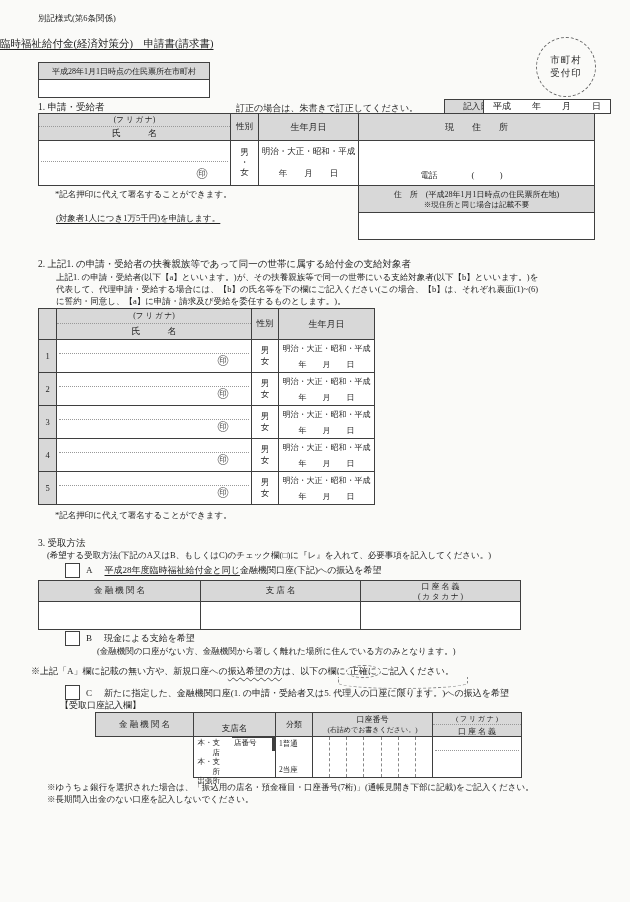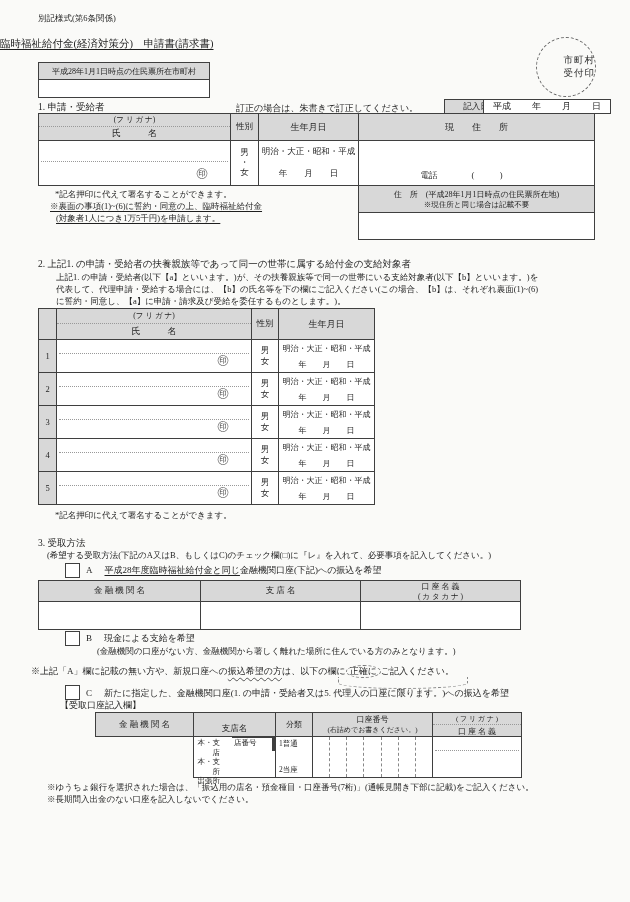--- a/index.html
+++ b/index.html
@@ -18,21 +18,21 @@
   .f85{font-size:8.5px;} .f9{font-size:9px;} .f95{font-size:9.5px;}
   .ul { text-decoration:underline; text-underline-offset:2px; }
   .wavy { text-decoration:underline wavy #555; text-decoration-thickness:1px; text-underline-offset:3px; }
   .oval { border:1px dashed #777; border-radius:50%; padding:0 3px 1px 3px; }
   .dotline { position:absolute; left:2px; right:2px; border-bottom:1px dotted #999; }
   .seal { position:absolute; right:22px; bottom:3px; font-size:12px; color:#3a3a3a; }
   .chk  { position:absolute; width:13px; height:13px; border:1.3px solid #3f3f3f; background:#fff; }
   .stamp {
     position:absolute; left:536px; top:37px; width:58px; height:58px;
     border:1.3px dashed #666; border-radius:50%;
-    display:flex; flex-direction:column; align-items:flex-end; justify-content:center;
+    display:flex; flex-direction:column; align-items:center; justify-content:center;
     font-size:9.5px; letter-spacing:1px; color:#2a2a2a; line-height:1.35;
   }
   .swoosh { position:absolute; border:1px dashed #888; border-top:none;
             border-radius:0 0 100% 100%; height:11px; }
   .lh9 { line-height:9.5px; }
 </style>
 </head>
 <body>
 
 <div class="page">
@@ -88,21 +88,20 @@
       <div class="abs f85" style="left:0;right:30px;bottom:3px;text-align:center">電話　　　　(　　　)</div>
     </div>
     <div class="cell gray cc" style="left:320px;top:72px;width:237px;height:28px">
       <span class="f8">住　所　(平成28年1月1日時点の住民票所在地)</span>
       <span class="f75">※現住所と同じ場合は記載不要</span>
     </div>
     <div class="cell" style="left:320px;top:99px;width:237px;height:28px"></div>
   </div>
 
   <div class="txt f85" style="left:55px;top:189px">*記名押印に代えて署名することができます。</div>
-  <div class="txt f85 ul" style="left:50px;top:201px">※裏面の事項(1)~(6)に誓約・同意の上、臨時福祉給付金</div>
   <div class="txt f85 ul" style="left:56px;top:213px">(対象者1人につき1万5千円)を申請します。</div>
 
   <div class="txt f95" style="left:38px;top:258px">2. 上記1. の申請・受給者の扶養親族等であって同一の世帯に属する給付金の支給対象者</div>
   <div class="txt f85" style="left:56px;top:272px">上記1. の申請・受給者(以下【a】といいます。)が、その扶養親族等で同一の世帯にいる支給対象者(以下【b】といいます。)を</div>
   <div class="txt f85" style="left:56px;top:284px">代表して、代理申請・受給する場合には、【b】の氏名等を下の欄にご記入ください(この場合、【b】は、それぞれ裏面(1)~(6)</div>
   <div class="txt f85" style="left:56px;top:296px">に誓約・同意し、【a】に申請・請求及び受給を委任するものとします。)。</div>
 
   <div class="abs" style="left:38px;top:308px;width:337px;height:197px">
     <div class="cell gray" style="left:0;top:0;width:19px;height:32px"></div>
     <div class="cell gray" style="left:18px;top:0;width:196px;height:32px">

